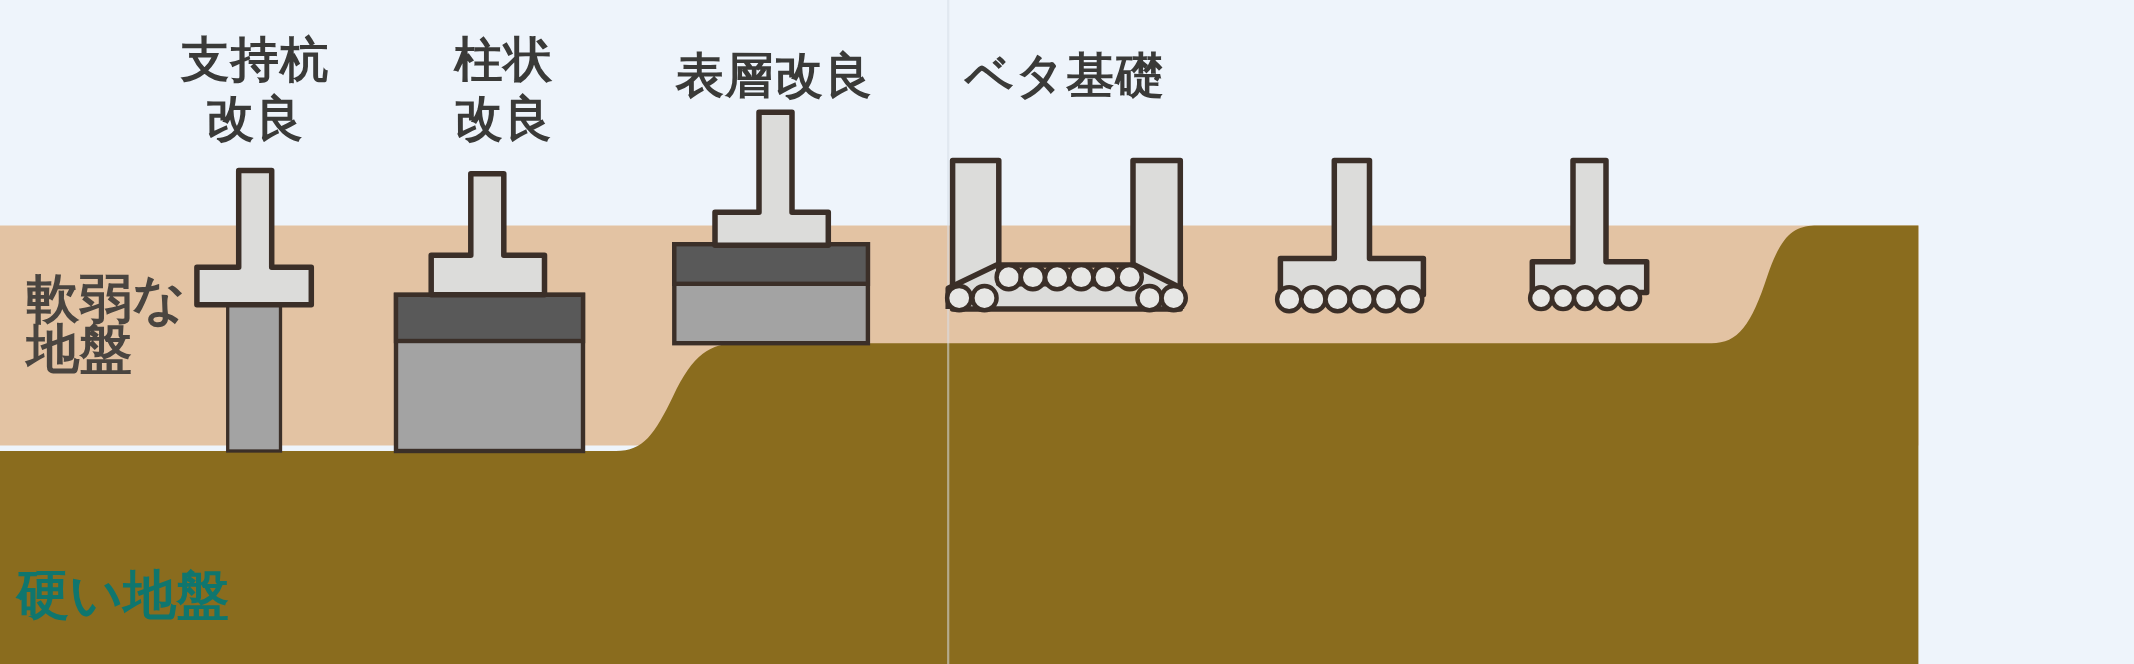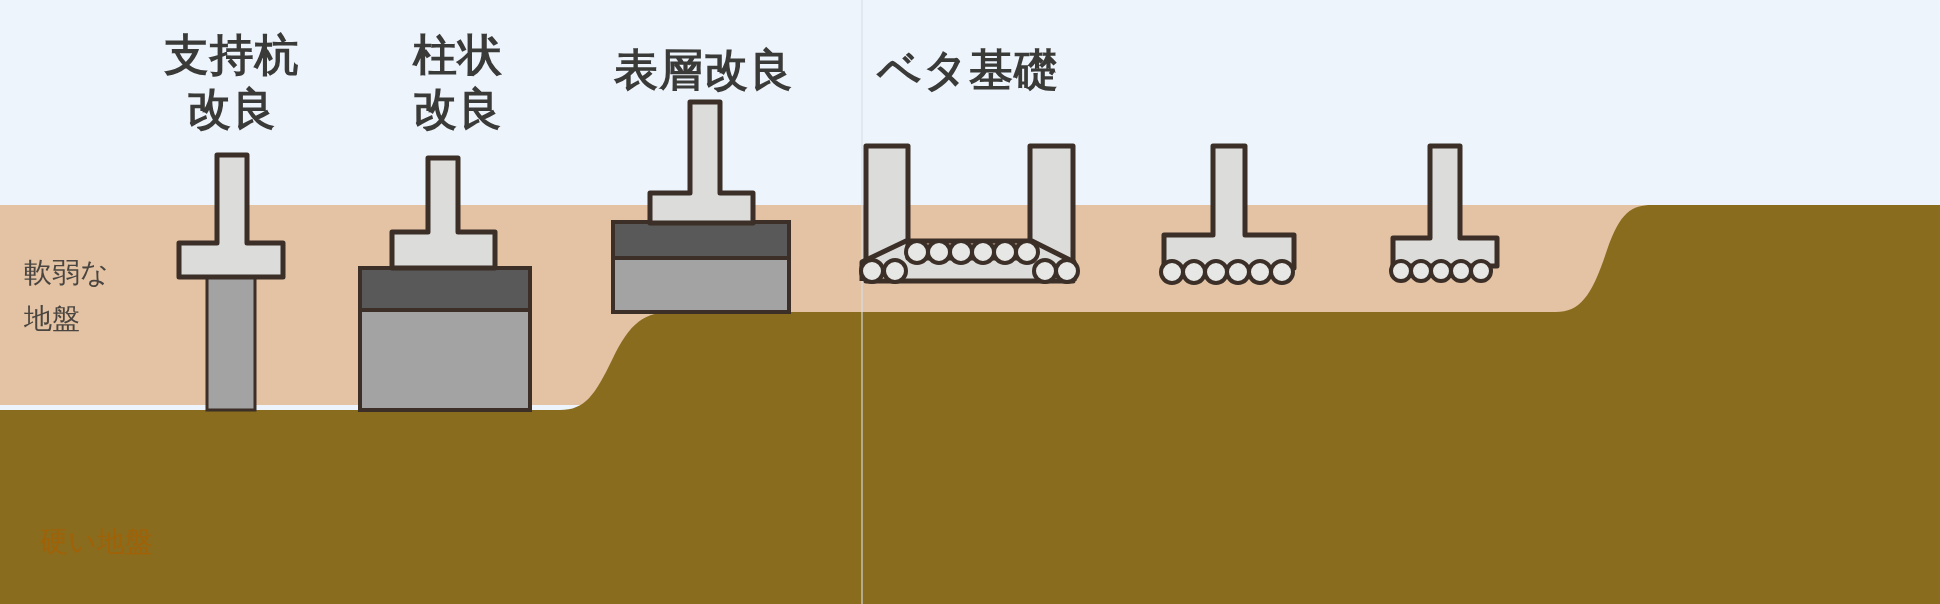--- a/index.html
+++ b/index.html
@@ -4,48 +4,48 @@
 <style>
   * { margin:0; padding:0; box-sizing:border-box; }
   html, body {
     width:1940px; height:604px;
     background:#eef4fb;
     font-family:"Liberation Sans","DejaVu Sans",sans-serif;
     overflow:hidden;
   }
   #stage {
     position:relative;
-    width:1940px;
+    width:1744px;
     height:604px;
     background:#eef4fb;
     overflow:hidden;
   }
   #diagram { position:absolute; left:0; top:0; width:1940px; height:604px; display:block; }
 
   .lbl {
     position:absolute;
     color:#3a3a38;
     font-size:44px;
     line-height:54px;
     font-weight:700;
     text-align:center;
     letter-spacing:1px;
     white-space:pre-line;
     transform:translateX(-50%);
     pointer-events:none;
   }
   .ground-lbl {
     position:absolute;
-    font-size:28px;
+    font-size:48px;
     line-height:46px;
-    font-weight:400;
+    font-weight:700;
     white-space:pre-line;
   }
   .soft-lbl { color:#4a4540; left:24px; top:250px; }
-  .hard-lbl { color:#a16207; left:40px; top:519px; }
+  .hard-lbl { color:#0f766e; left:15px; top:519px; }
 </style>
 </head>
 <body>
 
 <div id="stage">
 
   <svg id="diagram" viewBox="0 0 1940 604">
 
     <rect x="0" y="0" width="1940" height="604" fill="#eef4fb"></rect>
 

